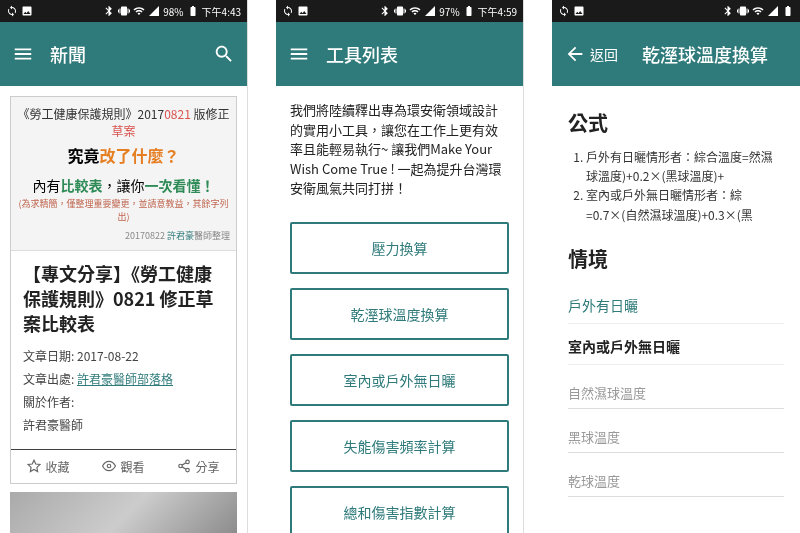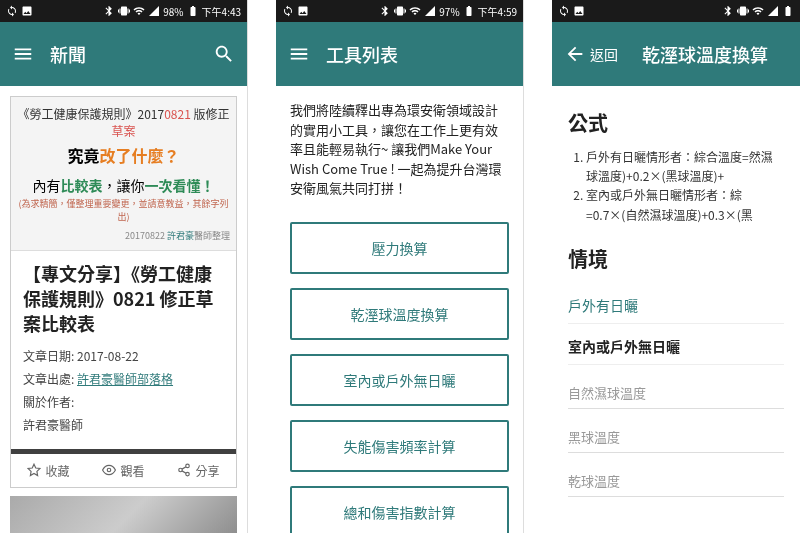--- a/index.html
+++ b/index.html
@@ -26,21 +26,21 @@
 .banner-line2 .orange { color: #e67e22; }
 .banner-line3 { font-size: 14px; text-align: center; margin-top: 8px; }
 .banner-line3 .green { color: #2e8b57; font-weight: bold; }
 .banner-line4 { font-size: 9px; color: #c0664f; text-align: center; margin-top: 2px; }
 .banner-credit { font-size: 9px; color: #888; text-align: right; margin-top: 6px; }
 .banner-credit .link { color: #2f7a7a; }
 .card-body { padding: 10px 12px; }
 .article-title { font-size: 18px; font-weight: bold; color: #222; line-height: 1.4; margin-bottom: 10px; }
 .meta-line { font-size: 12px; color: #444; margin: 6px 0; }
 .meta-line a { color: #2f7a7a; text-decoration: underline; }
-.card-actions { display: flex; border-top: 5px solid #404040; }
+.card-actions { display: flex; border-top: 1px solid #404040; }
 .action-btn { flex: 1; display: flex; align-items: center; justify-content: center; gap: 4px; padding: 8px 0; font-size: 12px; color: #666; }
 .action-btn svg { width: 14px; height: 14px; }
 .img-placeholder { height: 50px; background: linear-gradient(135deg,#aaa,#ccc,#888); overflow: hidden; }
 
 
 .intro-text { font-size: 13px; color: #222; line-height: 1.5; padding: 14px 14px 10px 14px; }
 .tool-list { padding: 0 14px; }
 .tool-btn { border: 2px solid #2f7a7a; color: #2f7a7a; background: #fff; text-align: center; padding: 14px 16px; margin: 14px 0; font-size: 14px; border-radius: 2px; }
 
 

